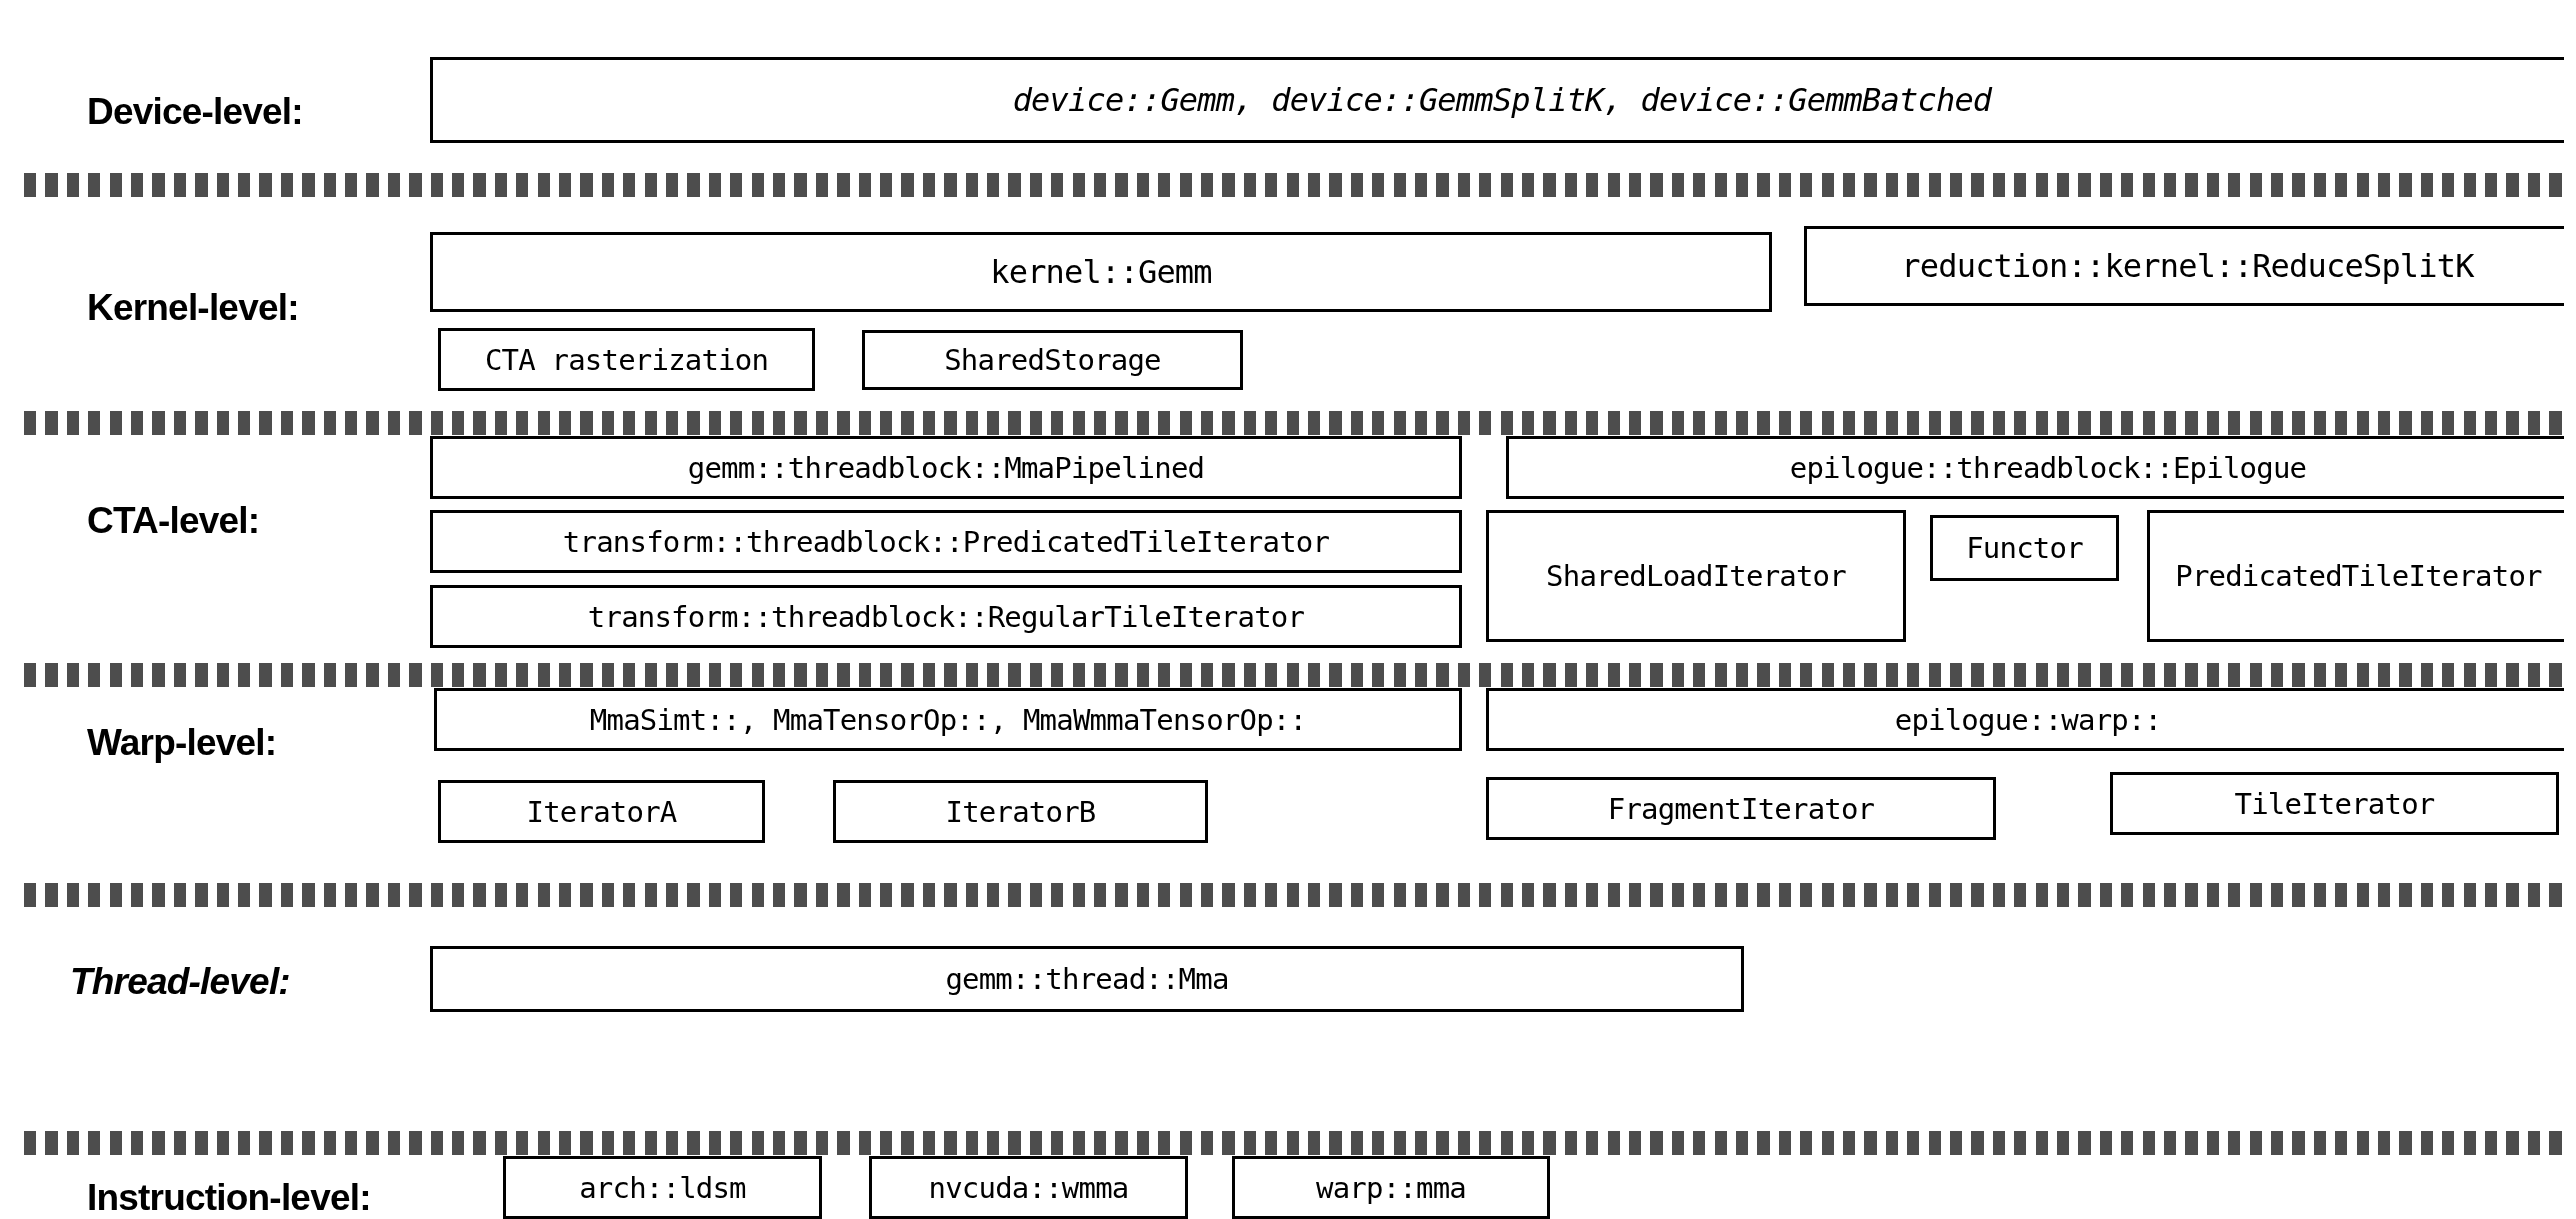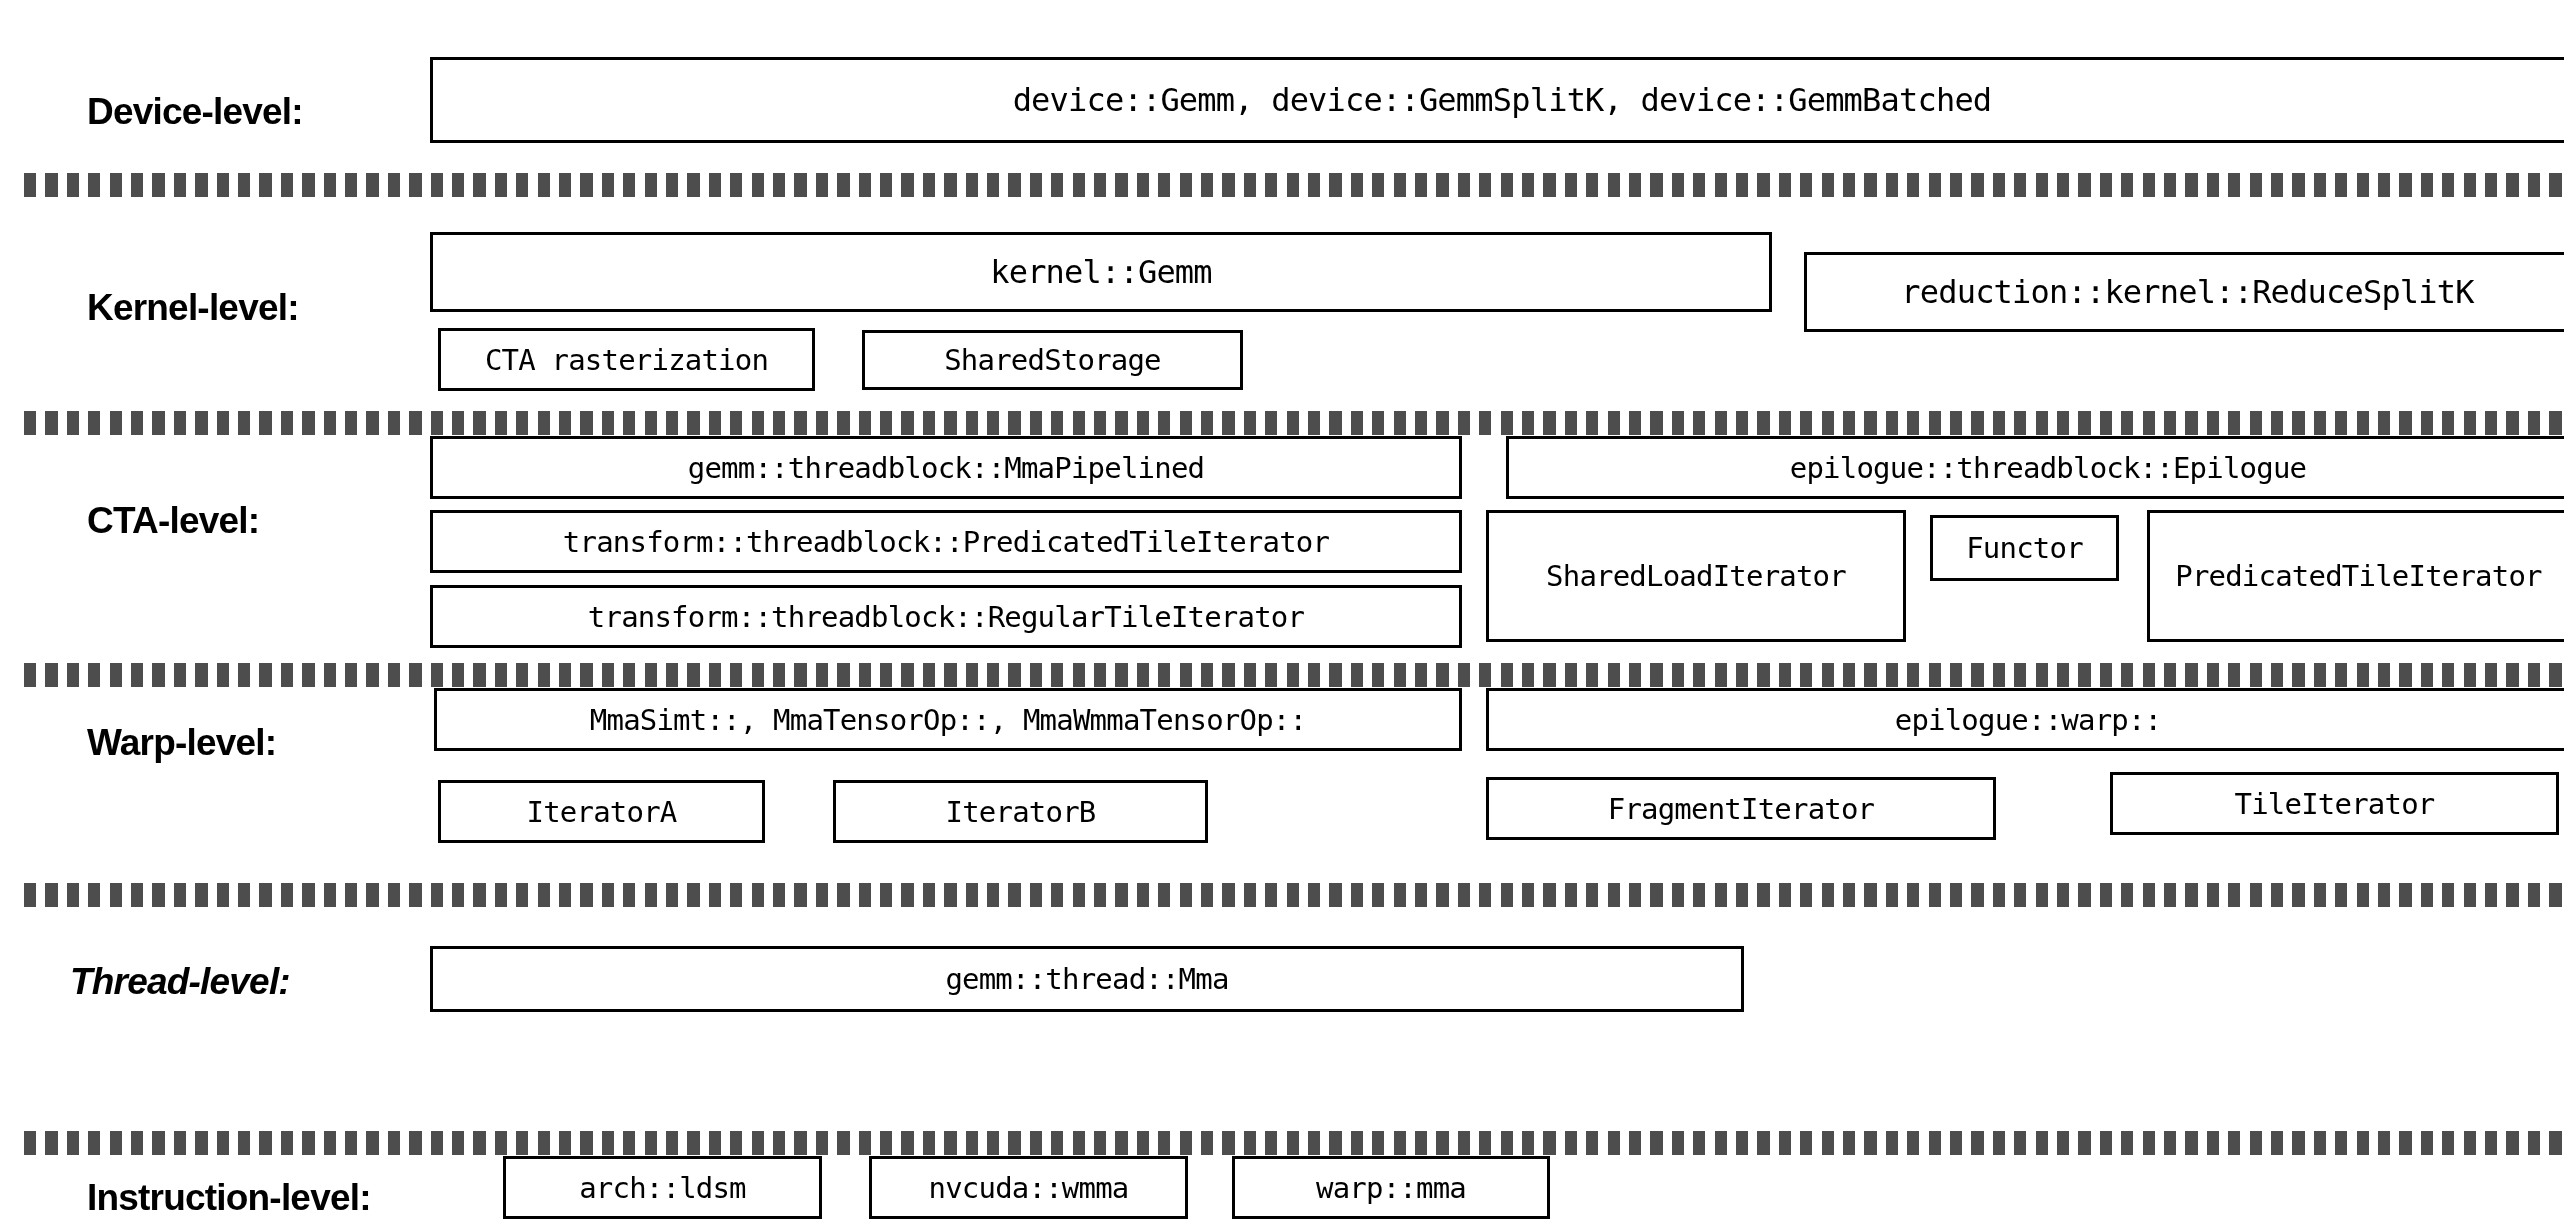--- a/index.html
+++ b/index.html
@@ -66,24 +66,24 @@
   <div class="rowlabel" style="left:51px; top:686px;">Warp-level:</div>
   <div class="rowlabel" style="left:34px; top:925px;font-style:italic;">Thread-level:</div>
   <div class="rowlabel" style="left:51px; top:1141px;">Instruction-level:</div>
 
   <div class="sep" style="top:149px;"></div>
   <div class="sep" style="top:387px;"></div>
   <div class="sep" style="top:639px;"></div>
   <div class="sep" style="top:859px;"></div>
   <div class="sep" style="top:1107px;"></div>
 
-  <div class="box big" style="left:406px; top:33px; width:2144px; height:86px;">device::Gemm, device::GemmSplitK, device::GemmBatched</div>
+  <div class="box big" style="left:406px; top:33px; width:2144px; height:86px;font-style:italic;">device::Gemm, device::GemmSplitK, device::GemmBatched</div>
 
   <div class="box big" style="left:406px; top:208px; width:1342px; height:80px;">kernel::Gemm</div>
-  <div class="box big" style="left:1780px; top:228px; width:767px; height:80px;text-align:right;">reduction::kernel::ReduceSplitK</div>
+  <div class="box big" style="left:1780px; top:202px; width:767px; height:80px;text-align:right;">reduction::kernel::ReduceSplitK</div>
   <div class="box" style="left:414px; top:304px; width:377px; height:63px;">CTA rasterization</div>
   <div class="box" style="left:838px; top:306px; width:381px; height:60px;">SharedStorage</div>
 
   <div class="box" style="left:406px; top:412px; width:1032px; height:63px;">gemm::threadblock::MmaPipelined</div>
   <div class="box" style="left:1462px; top:412px; width:1084px; height:63px;margin-left:20px;">epilogue::threadblock::Epilogue</div>
   <div class="box" style="left:406px; top:486px; width:1032px; height:63px;">transform::threadblock::PredicatedTileIterator</div>
   <div class="box" style="left:1462px; top:486px; width:420px; height:132px;">SharedLoadIterator</div>
   <div class="box" style="left:1906px; top:491px; width:189px; height:66px;">Functor</div>
   <div class="box" style="left:2123px; top:486px; width:423px; height:132px;">PredicatedTileIterator</div>
   <div class="box" style="left:406px; top:561px; width:1032px; height:63px;">transform::threadblock::RegularTileIterator</div>

